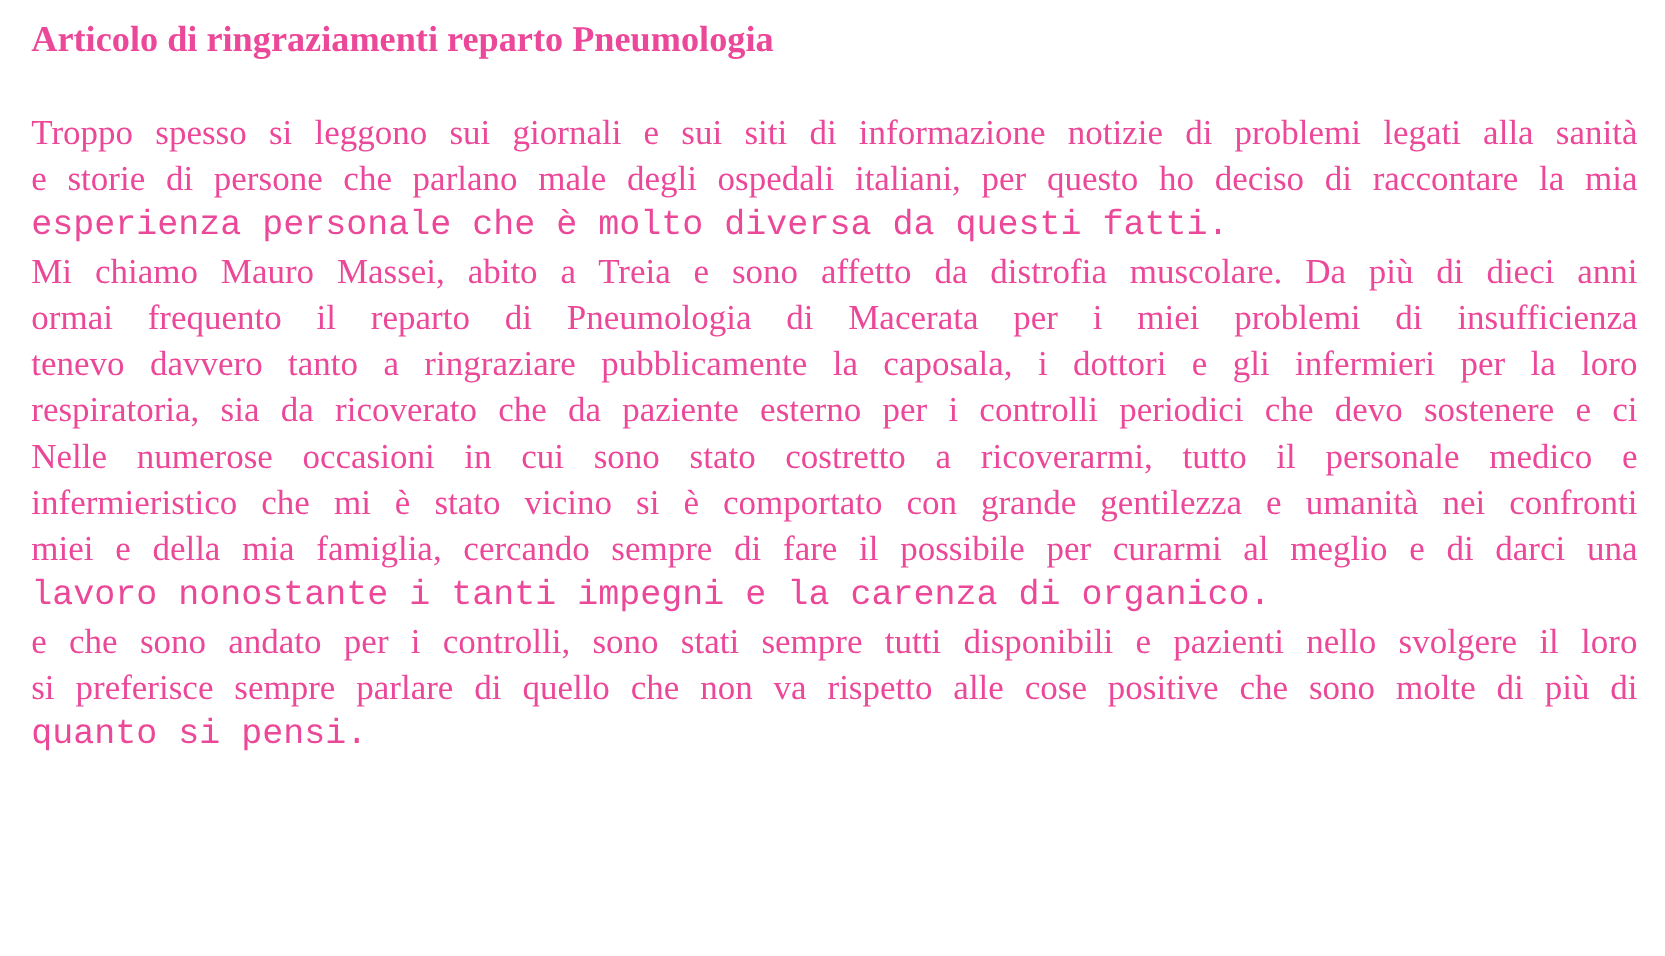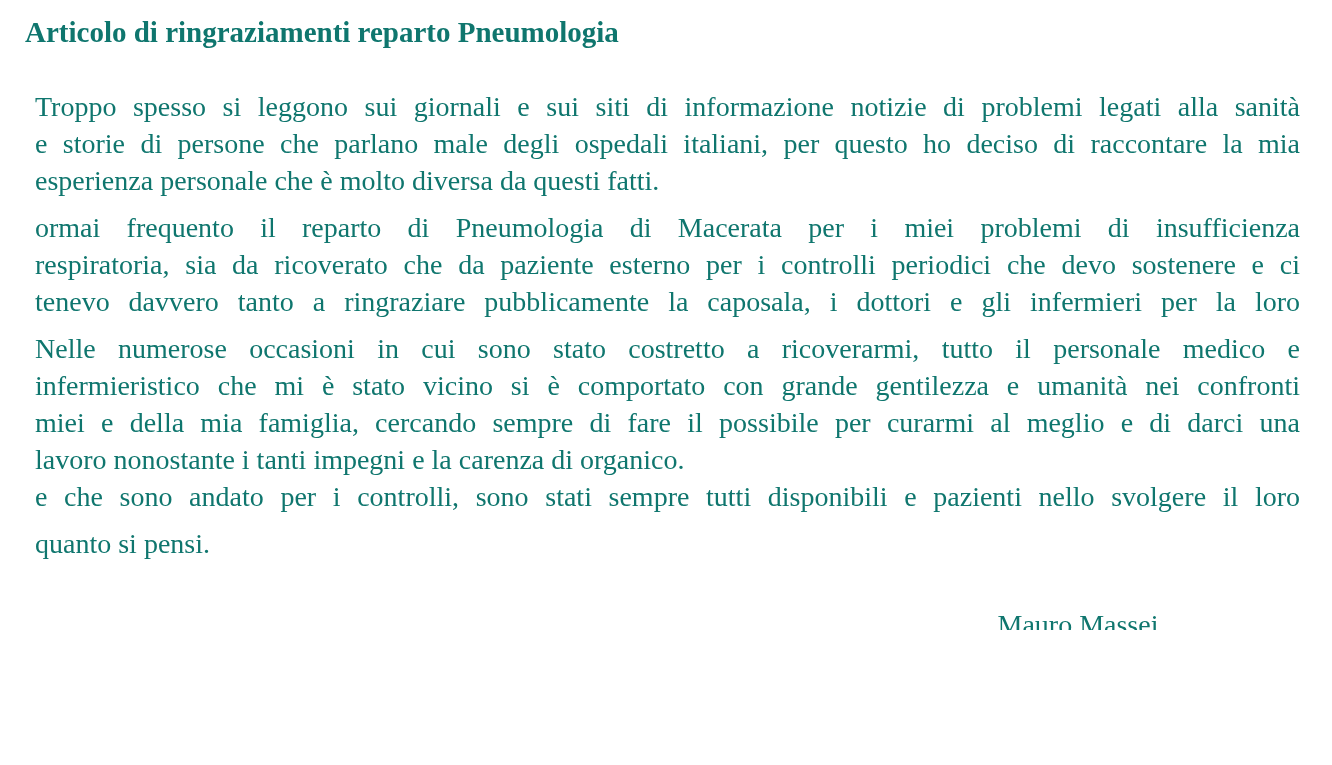--- a/index.html
+++ b/index.html
@@ -7,71 +7,74 @@
     padding: 0;
     background: #ffffff;
     overflow: hidden;
   }
   .page {
     width: 1332px;
     height: 630px;
     box-sizing: border-box;
     padding: 14px 22px 0 25px;
     background: #ffffff;
-    color: #0f766e;
+    color: #ec4899;
     font-family: "Liberation Serif", "DejaVu Serif", serif;
     font-size: 28px;
     line-height: 37px;
   }
   .title {
     font-size: 29px;
     font-weight: bold;
     line-height: 37px;
     margin: 0 0 37px 0;
     text-align: left;
   }
   .article-body { margin: 0; }
-  .paragraph { margin: 10px; }
+  .paragraph { margin: 0; }
   .line {
     text-align: justify;
     text-align-last: justify;
     text-justify: inter-word;
     overflow: hidden;
     white-space: nowrap;
   }
   .line.last {
     text-align-last: left;
+    font-family: Liberation Mono, monospace;
   }
   .signature {
     margin-left: 821px;
     text-align: center;
     margin-top: 44px;
   }
 </style>
 </head>
 <body>
 
 <main class="page">
   <h1 class="title">Articolo di ringraziamenti reparto Pneumologia</h1>
   <div class="article-body" id="article-body">
       <div class="paragraph">
         <div class="line">Troppo spesso si leggono sui giornali e sui siti di informazione notizie di problemi legati alla sanità</div>
         <div class="line">e storie di persone che parlano male degli ospedali italiani, per questo ho deciso di raccontare la mia</div>
         <div class="line last">esperienza personale che è molto diversa da questi fatti.</div>
       </div>
       <div class="paragraph">
+        <div class="line">Mi chiamo Mauro Massei, abito a Treia e sono affetto da distrofia muscolare.  Da più di dieci anni</div>
         <div class="line">ormai frequento il reparto di Pneumologia di Macerata per i miei problemi di insufficienza</div>
+        <div class="line">tenevo davvero tanto a ringraziare  pubblicamente la caposala, i dottori e gli infermieri per la loro</div>
         <div class="line">respiratoria, sia da ricoverato che da paziente esterno per i controlli periodici che devo sostenere e ci</div>
-        <div class="line">tenevo davvero tanto a ringraziare  pubblicamente la caposala, i dottori e gli infermieri per la loro</div>
       </div>
       <div class="paragraph">
         <div class="line">Nelle numerose occasioni in cui sono stato costretto a ricoverarmi, tutto il personale medico e</div>
         <div class="line">infermieristico che mi è stato vicino si è comportato con grande gentilezza e umanità nei confronti</div>
         <div class="line">miei e della mia famiglia, cercando sempre di fare il possibile per curarmi al meglio e di darci una</div>
         <div class="line last">lavoro nonostante i tanti impegni e la carenza di organico.</div>
         <div class="line">e che sono andato per i controlli, sono stati sempre tutti disponibili e pazienti nello svolgere il loro</div>
       </div>
       <div class="paragraph">
+        <div class="line">si preferisce sempre parlare di quello che non va rispetto alle cose positive che sono molte di più di</div>
         <div class="line last">quanto si pensi.</div>
       </div>
     </div>
   <div class="signature">Mauro Massei</div>
 </main>
 
 </body></html>

